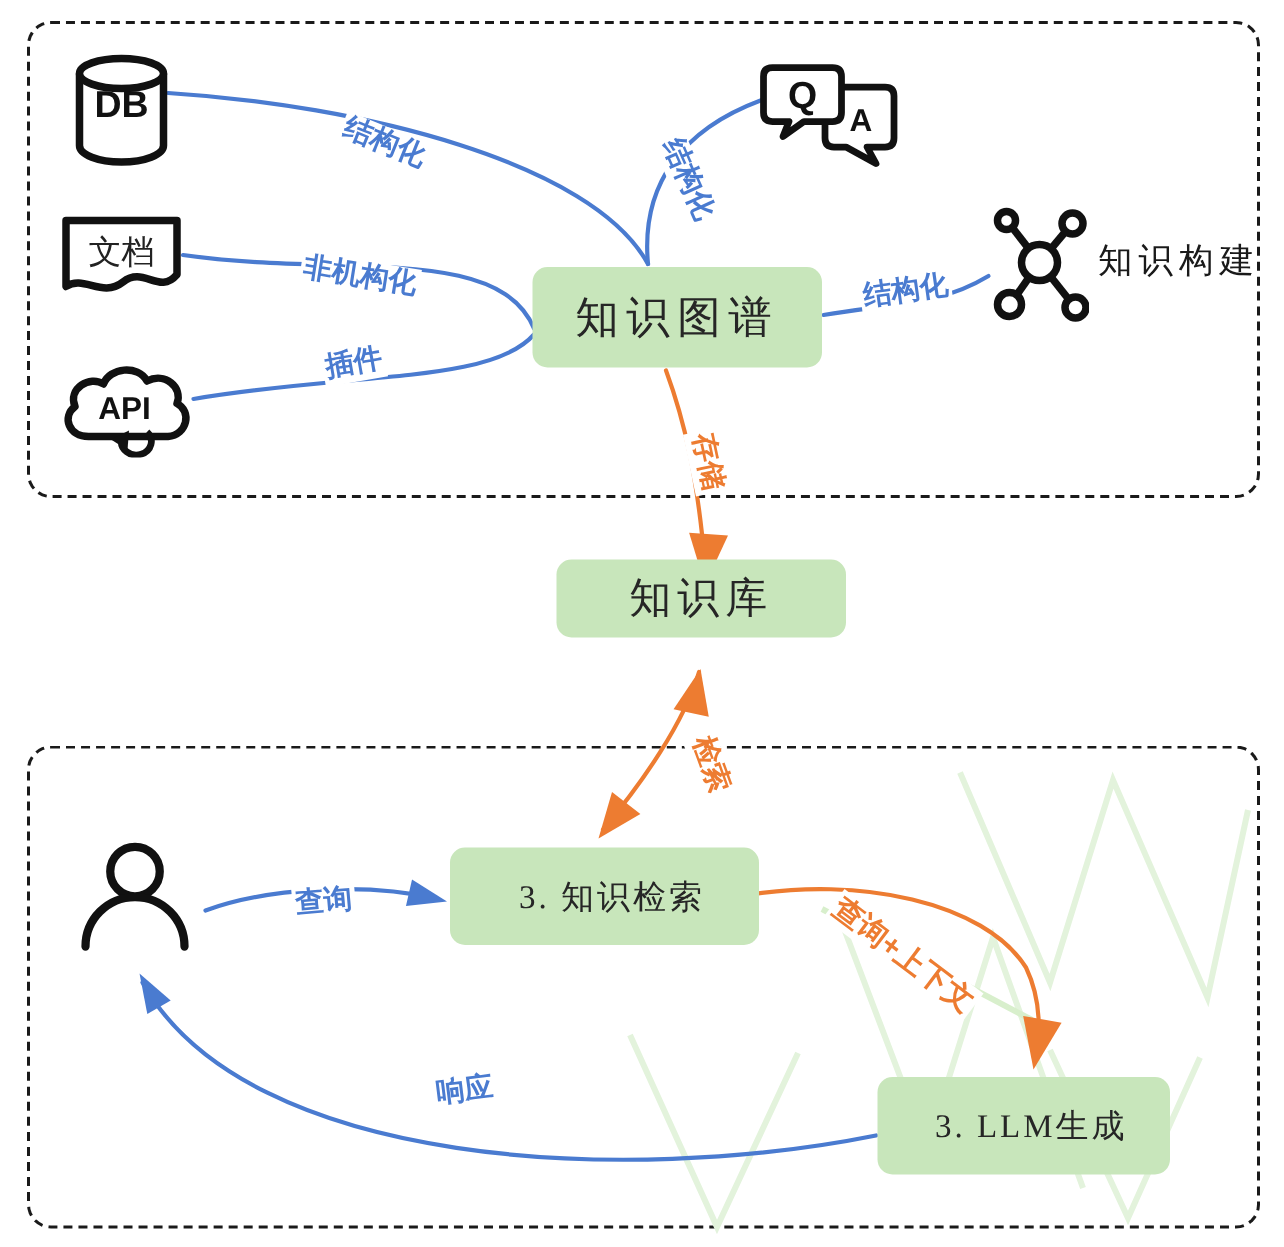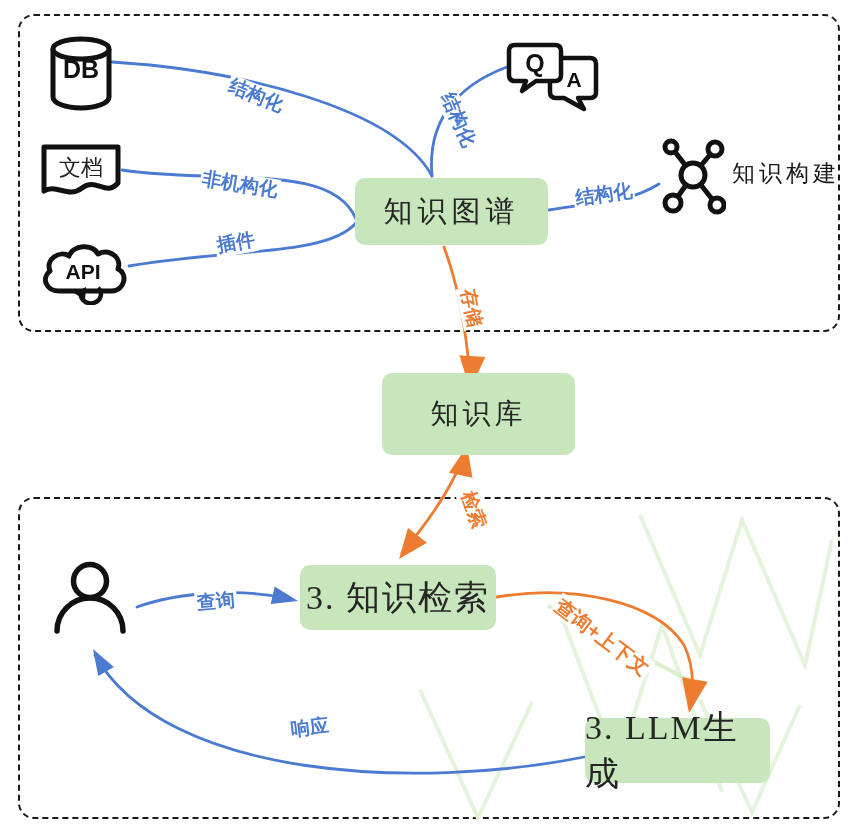--- a/index.html
+++ b/index.html
@@ -19,21 +19,21 @@
   .connector-layer{position:absolute;left:0;top:0;width:856px;height:831px;z-index:2;}
   .icon{position:absolute;z-index:3;}
   .node{
     position:absolute;z-index:3;background:var(--node-fill);border-radius:10px;
     display:flex;align-items:center;justify-content:center;
     font-family:"Liberation Serif","DejaVu Serif",serif;
     color:#262626;
   }
   .node.big{font-size:29px;letter-spacing:5px;}
   .node.mid{font-size:28px;letter-spacing:4px;}
-  .node.small{font-size:34px;letter-spacing:2px;}
+  .node.small{font-size:22px;letter-spacing:2px;padding-left:10px;}
   .edge-label{
     position:absolute;z-index:4;font-weight:bold;font-size:19px;white-space:nowrap;
     background:#ffffff;padding:0 2px;line-height:1.2;
     transform:translate(-50%,-50%) rotate(var(--r,0deg));
   }
   .edge-label.blue{color:var(--blue);}
   .edge-label.orange{color:var(--orange);}
   .kg-label{
     position:absolute;z-index:3;font-family:"Liberation Serif","DejaVu Serif",serif;
     font-size:23px;color:var(--ink);letter-spacing:4px;white-space:nowrap;
@@ -129,21 +129,21 @@
     <circle class="icon-stroke" stroke-width="5" cx="55" cy="67" r="7"></circle>
   </svg>
   <span class="kg-label" style="left:732px;top:158px">知识构建</span>
 
   <svg class="icon" style="left:50px;top:560px" width="80" height="74" viewBox="0 0 80 74">
     <circle class="icon-line" stroke-width="5.5" cx="40" cy="21" r="16.5"></circle>
     <path class="icon-line" stroke-width="5.5" stroke-linecap="round" d="M7,71 A33,33 0 0 1 73,71"></path>
   </svg>
 
   <div class="node big" style="left:355px;top:178px;width:193px;height:67px">知识图谱</div>
-  <div class="node mid" style="left:382px;top:373px;width:193px;height:82px">知识库</div>
+  <div class="node mid" style="left:371px;top:373px;width:193px;height:52px">知识库</div>
   <div class="node small" style="left:300px;top:565px;width:196px;height:65px">3. 知识检索</div>
   <div class="node small" style="left:585px;top:718px;width:185px;height:65px">3. LLM生成</div>
 
   <span class="edge-label blue" style="left:256px;top:96px;--r:22deg">结构化</span>
   <span class="edge-label blue" style="left:458px;top:120px;--r:66deg">结构化</span>
   <span class="edge-label blue" style="left:240px;top:185px;--r:9deg">非机构化</span>
   <span class="edge-label blue" style="left:236px;top:243px;--r:-10deg">插件</span>
   <span class="edge-label blue" style="left:604px;top:195px;--r:-8deg">结构化</span>
   <span class="edge-label orange" style="left:471px;top:308px;--r:78deg">存储</span>
   <span class="edge-label orange" style="left:473px;top:510px;--r:70deg">检索</span>

